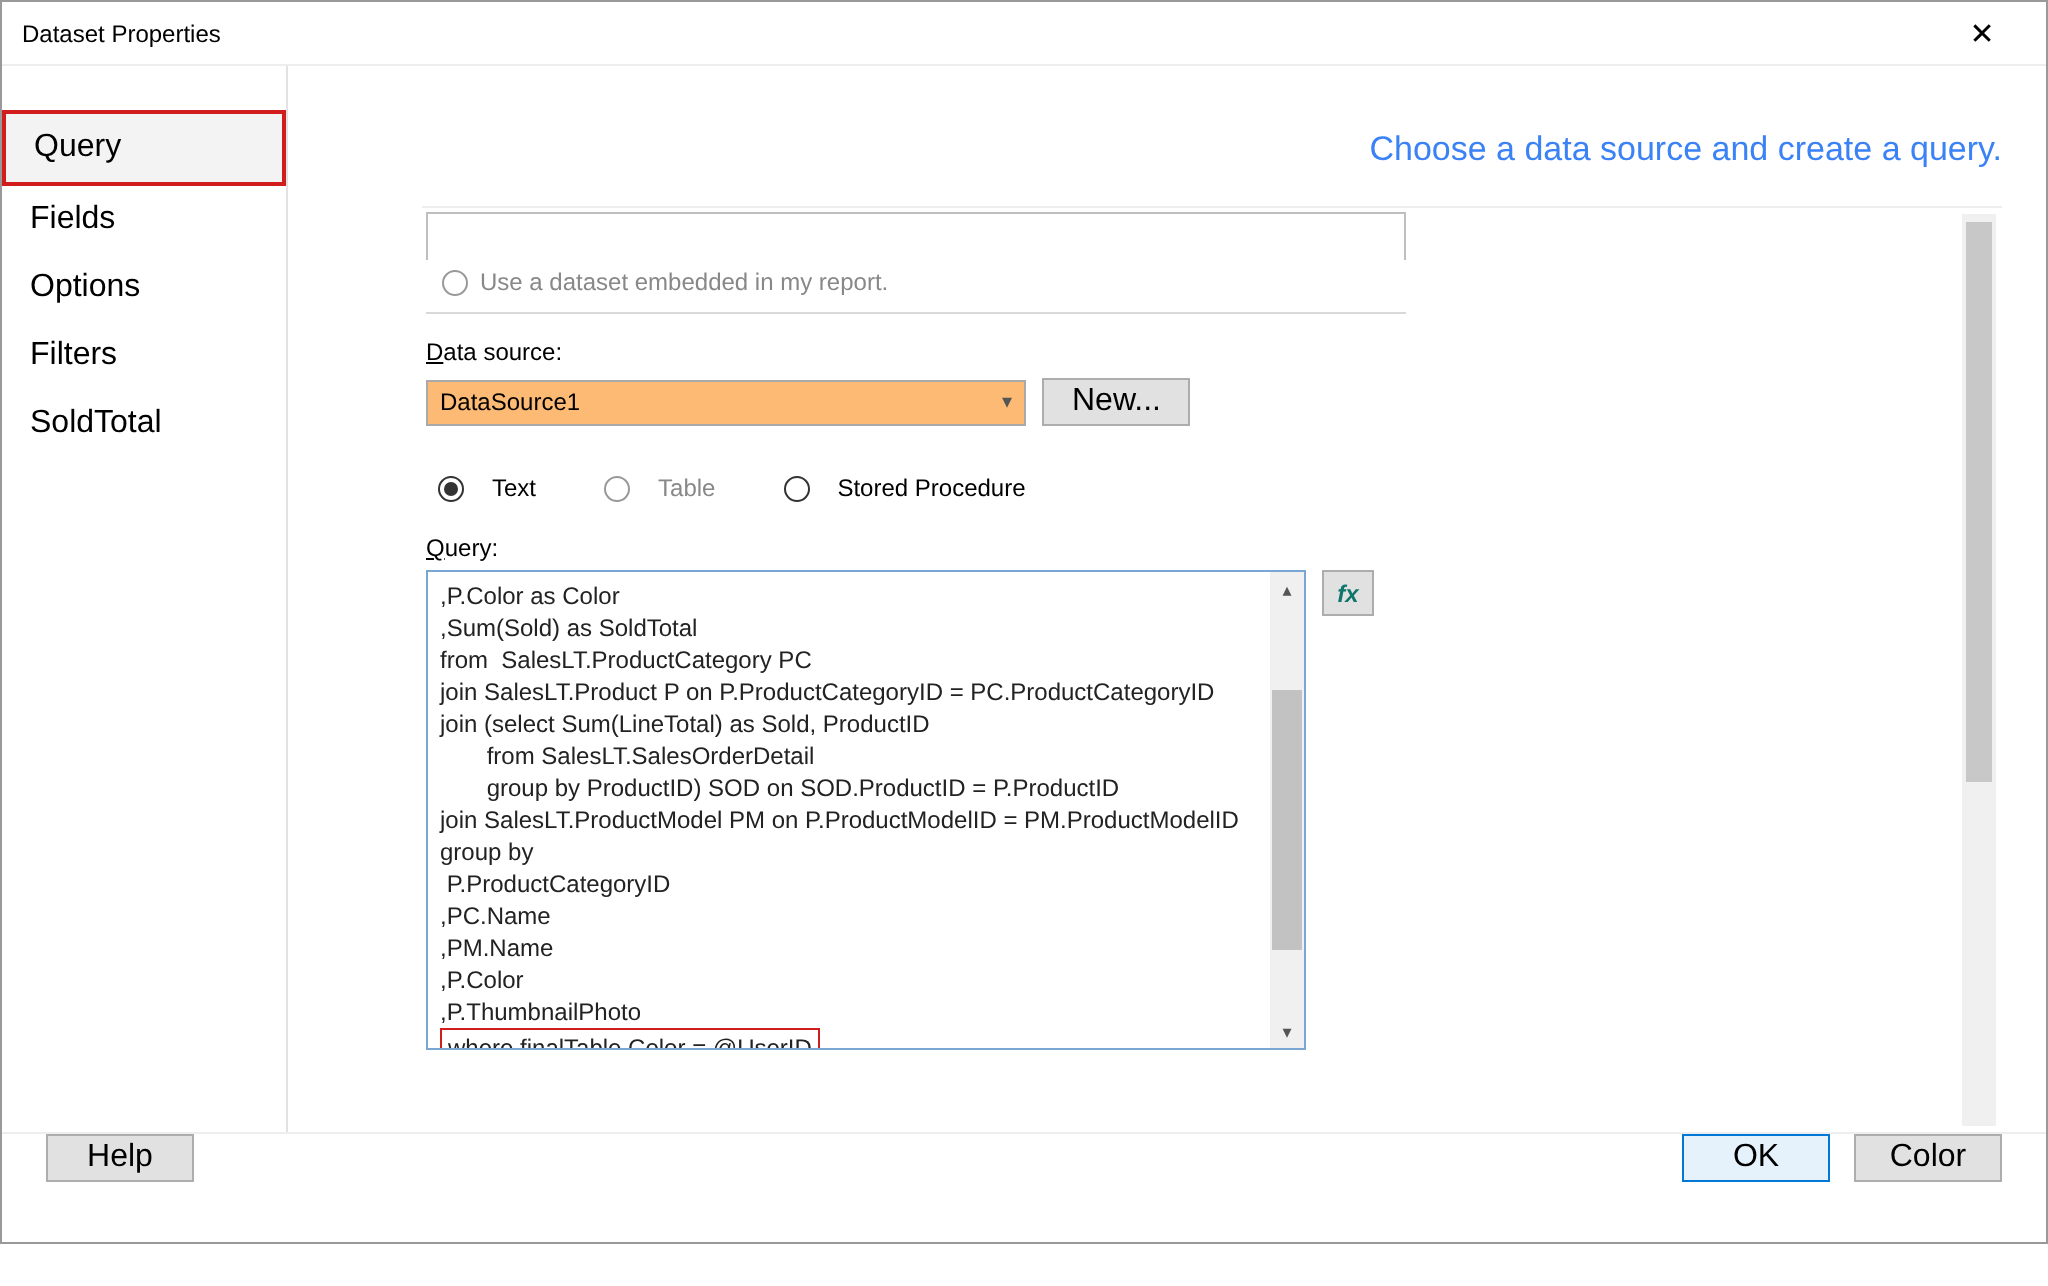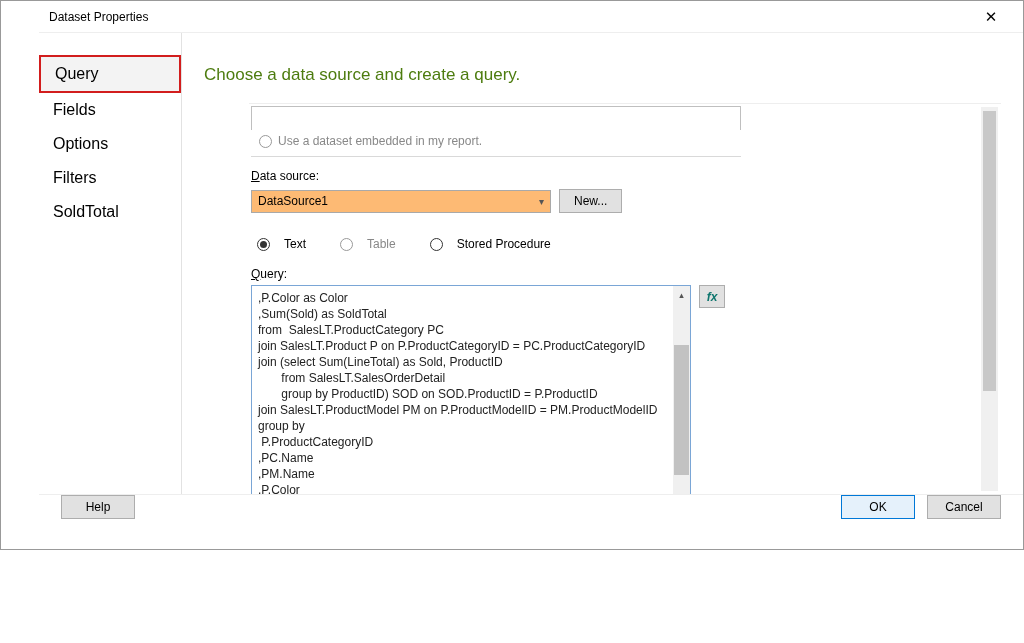--- a/index.html
+++ b/index.html
@@ -1,44 +1,44 @@
 <!DOCTYPE html>
 <html><head>
 <meta charset="utf-8">
 <style>
   * { box-sizing: border-box; font-family: "Segoe UI", Tahoma, sans-serif; }
   body { margin: 0; background: #fff; font-size: 12px; color: #000; }
-  .window { width: 1024px; height: 550px; border: 1px solid #999; display: flex; flex-direction: column; position: relative; padding-left: 38px; }
+  .window { width: 1024px; height: 622px; border: 1px solid #999; display: flex; flex-direction: column; position: relative; }
   .titlebar { height: 32px; display: flex; align-items: center; padding: 0 10px; border-bottom: 1px solid #eee; }
   .titlebar .title { flex: 1; font-size: 12px; }
   .titlebar .close { width: 44px; height: 30px; display: flex; align-items: center; justify-content: center; font-size: 15px; cursor: pointer; font-family: Arial, sans-serif; }
   .body { flex: 1; display: flex; overflow: hidden; }
   .sidebar { width: 143px; border-right: 1px solid #e2e2e2; padding-top: 22px; background: #fff; }
   .sidebar-item { padding: 8px 14px; cursor: pointer; font-size: 16px; }
   .sidebar-item.active { background: #f3f3f3; }
   .red-box { border: 2px solid #d21d1d; }
   .red-box-inline { border: 1.5px solid #d21d1d; display: inline-block; padding: 1px 3px; }
   .main { flex: 1; padding: 22px 22px 0 22px; display: flex; flex-direction: column; overflow: hidden; }
-  .main h1 { font-size: 17px; font-weight: 400; margin: 10px 0 18px 0; color: #4d7c0f; }
+  .main h1 { font-size: 17px; font-weight: 400; margin: 10px 0 18px 0; color: #3b82f6; text-align: right; }
   .scroll-area { flex: 1; position: relative; overflow: hidden; border-top: 1px solid #eee; margin-left: 45px; }
   .scroll-inner { padding: 2px 24px 10px 2px; position:relative; }
   .vscroll { position: absolute; right: 3px; top: 3px; bottom: 3px; width: 17px; background: #f0f0f0; }
   .vscroll .thumb { position: absolute; left: 2px; right: 2px; background: #c8c8c8; }
   .field-row { display: flex; align-items: center; margin-bottom: 6px; gap: 8px; }
   .input-text { height: 24px; border: 1px solid #bfbfbf; padding: 2px 6px; display: flex; align-items: center; background: #fff; color: #777; font-size: 12px; }
   .radio-row { display: flex; align-items: center; gap: 6px; margin: 4px 0 8px 0; }
   .radio-outer { width: 13px; height: 13px; border: 1.5px solid #333; border-radius: 50%; display: inline-flex; align-items: center; justify-content: center; }
   .radio-outer.selected::after { content: ""; width: 7px; height: 7px; background: #333; border-radius: 50%; }
   .radio-outer.disabled { border-color: #999; }
   .label { font-size: 12px; }
   .label.disabled { color: #888; }
   .underline-first::first-letter { text-decoration: underline; }
   .combo { width: 300px; height: 23px; border: 1px solid #a9a9a9; background: #fdba74; display: flex; align-items: center; padding: 0 6px; justify-content: space-between; font-size: 12px; cursor: pointer; }
   .combo .chev { font-size: 10px; color: #555; }
-  .btn { border: 1px solid #adadad; background: #e1e1e1; height: 24px; padding: 0 14px; font-size: 12px; cursor: pointer; display: inline-flex; align-items: center; justify-content: center; }
+  .btn { border: 1px solid #adadad; background: #e1e1e1; height: 24px; padding: 0 14px; font-size: 16px; cursor: pointer; display: inline-flex; align-items: center; justify-content: center; }
   .btn.default { border: 1px solid #0078d7; background: #e5f1fb; }
   .query-box { width: 440px; height: 240px; border: 1px solid #7aa6d6; position: relative; background: #fff; overflow: hidden; }
   .query-content { padding: 4px 22px 4px 6px; font-size: 12px; line-height: 16px; font-family: "Segoe UI", sans-serif; white-space: pre; color: #222; }
   .query-box .qv { position: absolute; right: 0; top: 0; bottom: 0; width: 17px; background: #f0f0f0; display:flex; flex-direction:column; }
   .query-box .qv .arrow { height: 17px; display:flex; align-items:center; justify-content:center; font-size:9px; color:#555; background:#f0f0f0;}
   .query-box .qv .track { flex:1; position:relative; }
   .query-box .qv .thumb { position:absolute; left:1px; right:1px; top:42px; height:130px; background:#c2c2c2; }
   .fx-btn { width: 26px; height: 23px; border:1px solid #adadad; background:#e1e1e1; display:inline-flex;align-items:center;justify-content:center; font-style:italic; font-family:Georgia,serif; font-weight:bold; font-size:12px; cursor:pointer; color:#0f766e;}
   .footer { height: 55px; display:flex; align-items:flex-start; padding:0 22px; gap:12px; border-top: 1px solid #eee; }
   .footer .spacer { flex:1; }
@@ -150,17 +150,17 @@
 
   <div class="footer">
     <div class="btn">
         <span>Help</span>
       </div>
     <div class="spacer"></div>
     <div class="btn default">
         <span>OK</span>
       </div>
     <div class="btn">
-        <span>Cancel</span>
+        <span>Color</span>
       </div>
   </div>
 
 </div>
 
 </body></html>

